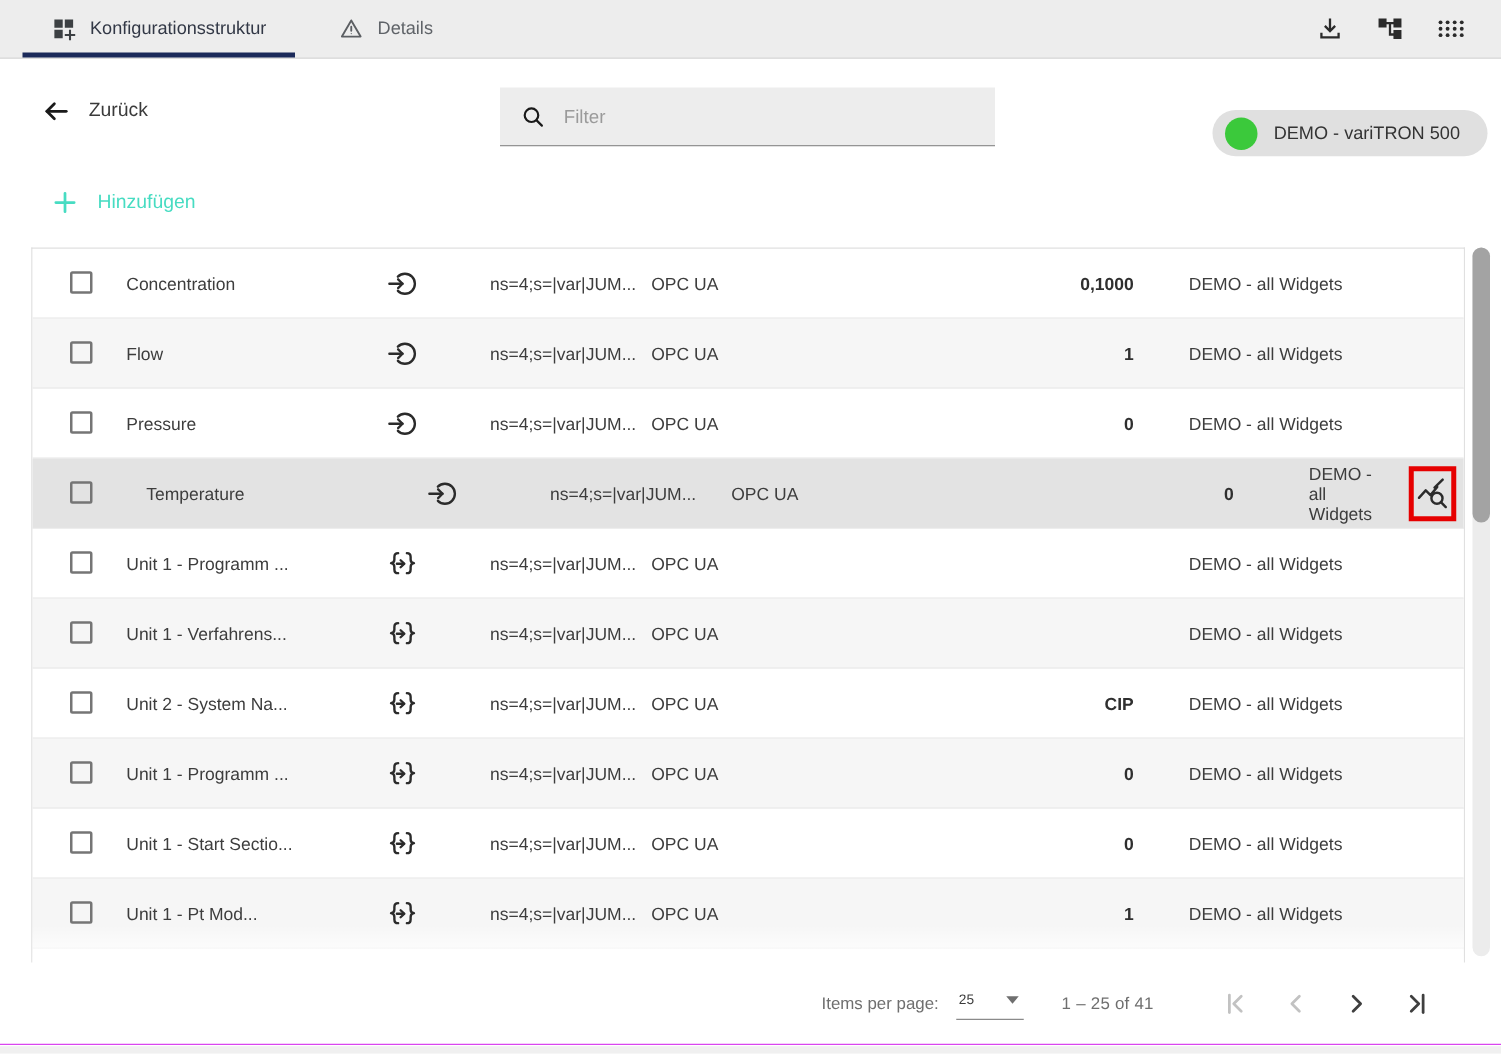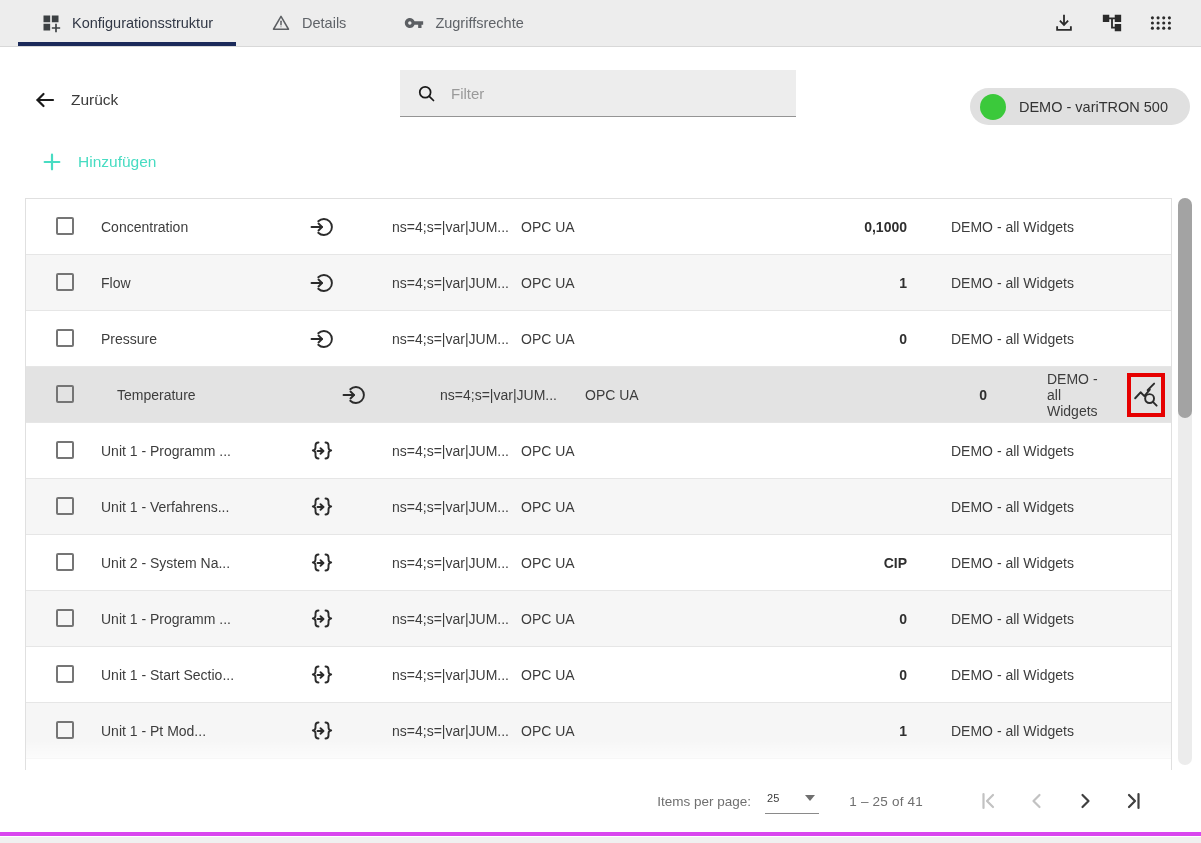--- a/index.html
+++ b/index.html
@@ -23,21 +23,21 @@
   }
   .tab.active { color:#323846;margin-left:12px; }
   .tab .inkbar { position:absolute; left:6px; right:6px; bottom:0; height:4px; background:#1b2a5a; }
   .tab-icon { color:#5c5f63; }
   .tab.active .tab-icon { color:#3c4043; }
   .tabbar-actions { margin-left:auto; display:flex; align-items:center; gap:14px; padding-right:22px; }
   .iconbtn { background:none; border:none; cursor:pointer; padding:6px; color:#2b2b2b; }
 
   
   .back {
-    position:absolute; left:33px; top:88px; display:flex; align-items:center; gap:14px;
+    position:absolute; left:33px; top:77px; display:flex; align-items:center; gap:14px;
     background:none; border:none; cursor:pointer; font-size:15.5px; color:#3a3a3a; font-family:inherit;
   }
   .filter {
     position:absolute; left:400px; top:70px; width:396px; height:47px;
     background:#ededed; border-bottom:1px solid #949494;
     display:flex; align-items:center; gap:14px; padding:0 16px;
   }
   .filter input {
     flex:1; border:none; background:transparent; outline:none;
     font-size:15px; color:#424242; font-family:inherit;
@@ -105,21 +105,21 @@
     background:#ececec; border-radius:7px;
   }
   .scroll-thumb {
     position:absolute; left:0; top:0; width:14px; height:220px;
     background:#a3a3a3; border-radius:7px;
   }
 
   
   .footer {
     position:absolute; left:0; top:770px; width:1201px; height:66px; background:#fff;
-    border-bottom:4px solid #d946ef;
+    border-bottom:1px solid #d946ef;
     display:flex; align-items:center; justify-content:flex-end; padding-right:44px;
     font-size:13.5px; color:#6f6f6f;
   }
   .bottom-strip { position:absolute; left:0; top:837px; width:1201px; height:6px; background:#f0f0f0; }
   .ipp-label { margin-right:14px; }
   .ipp-select {
     display:flex; align-items:center; gap:26px; border:none; background:none; cursor:pointer;
     border-bottom:1px solid #8a8a8a; padding:4px 4px 9px 2px; font-family:inherit;
     font-size:11px; color:#3c3c3c; margin-right:30px;
   }
@@ -143,28 +143,20 @@
   </button>
   <button class="tab">
     <span class="tab-icon">
       <svg width="20" height="20" viewBox="0 0 24 24" fill="none" stroke="currentColor" stroke-width="1.8" stroke-linejoin="round">
           <path d="M12 4 L21 19.5 H3 Z"></path>
           <path d="M12 10v4" stroke-linecap="round"></path>
           <circle cx="12" cy="16.6" r="0.6" fill="currentColor" stroke="none"></circle>
         </svg>
     </span>
     <span>Details</span>
-  </button>
-  <button class="tab">
-    <span class="tab-icon">
-      <svg width="20" height="20" viewBox="0 0 24 24">
-          <path fill="currentColor" d="M12.65 10C11.83 7.67 9.61 6 7 6c-3.31 0-6 2.69-6 6s2.69 6 6 6c2.61 0 4.83-1.67 5.65-4H17v4h4v-4h2v-4H12.65zM7 14c-1.1 0-2-.9-2-2s.9-2 2-2 2 .9 2 2-.9 2-2 2z"></path>
-        </svg>
-    </span>
-    <span>Zugriffsrechte</span>
   </button>
 
   <div class="tabbar-actions">
     <button class="iconbtn">
       <svg width="22" height="22" viewBox="0 0 24 24" fill="none" stroke="currentColor" stroke-width="2">
           <path d="M12 3v10"></path>
           <path d="M7.5 9.5 12 14l4.5-4.5"></path>
           <path d="M4.5 15.5v4h15v-4"></path>
         </svg>
     </button>

